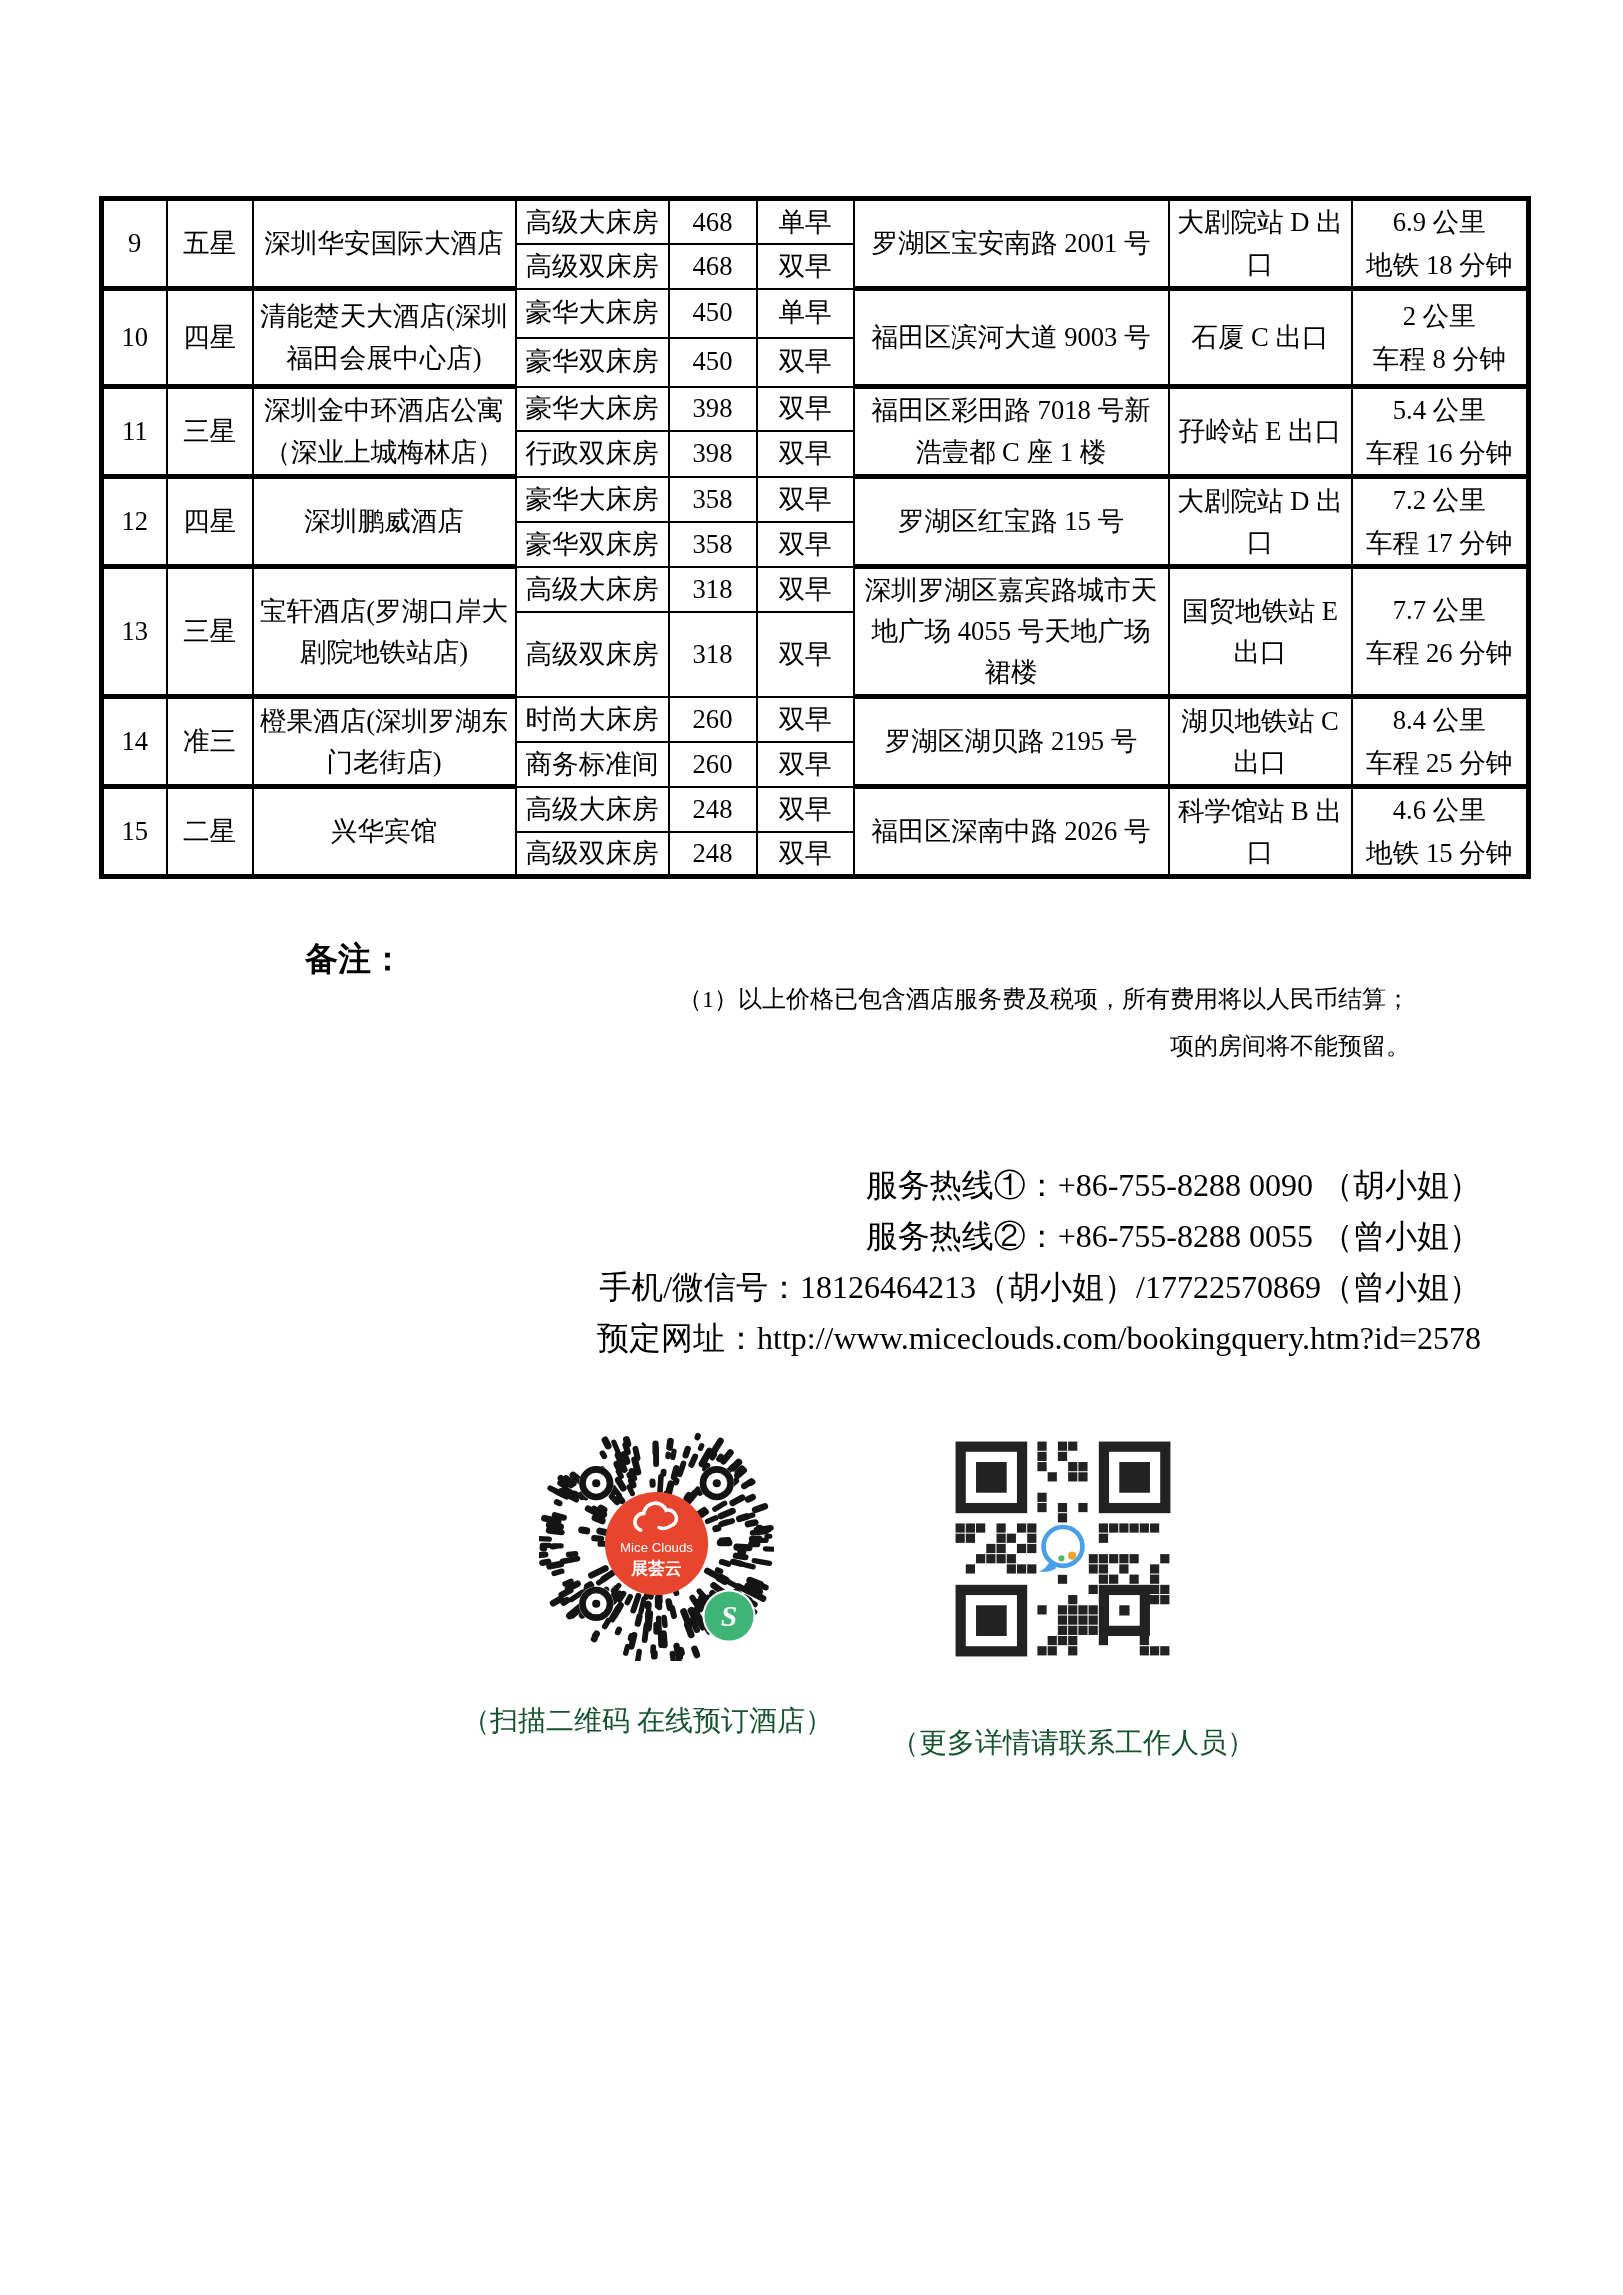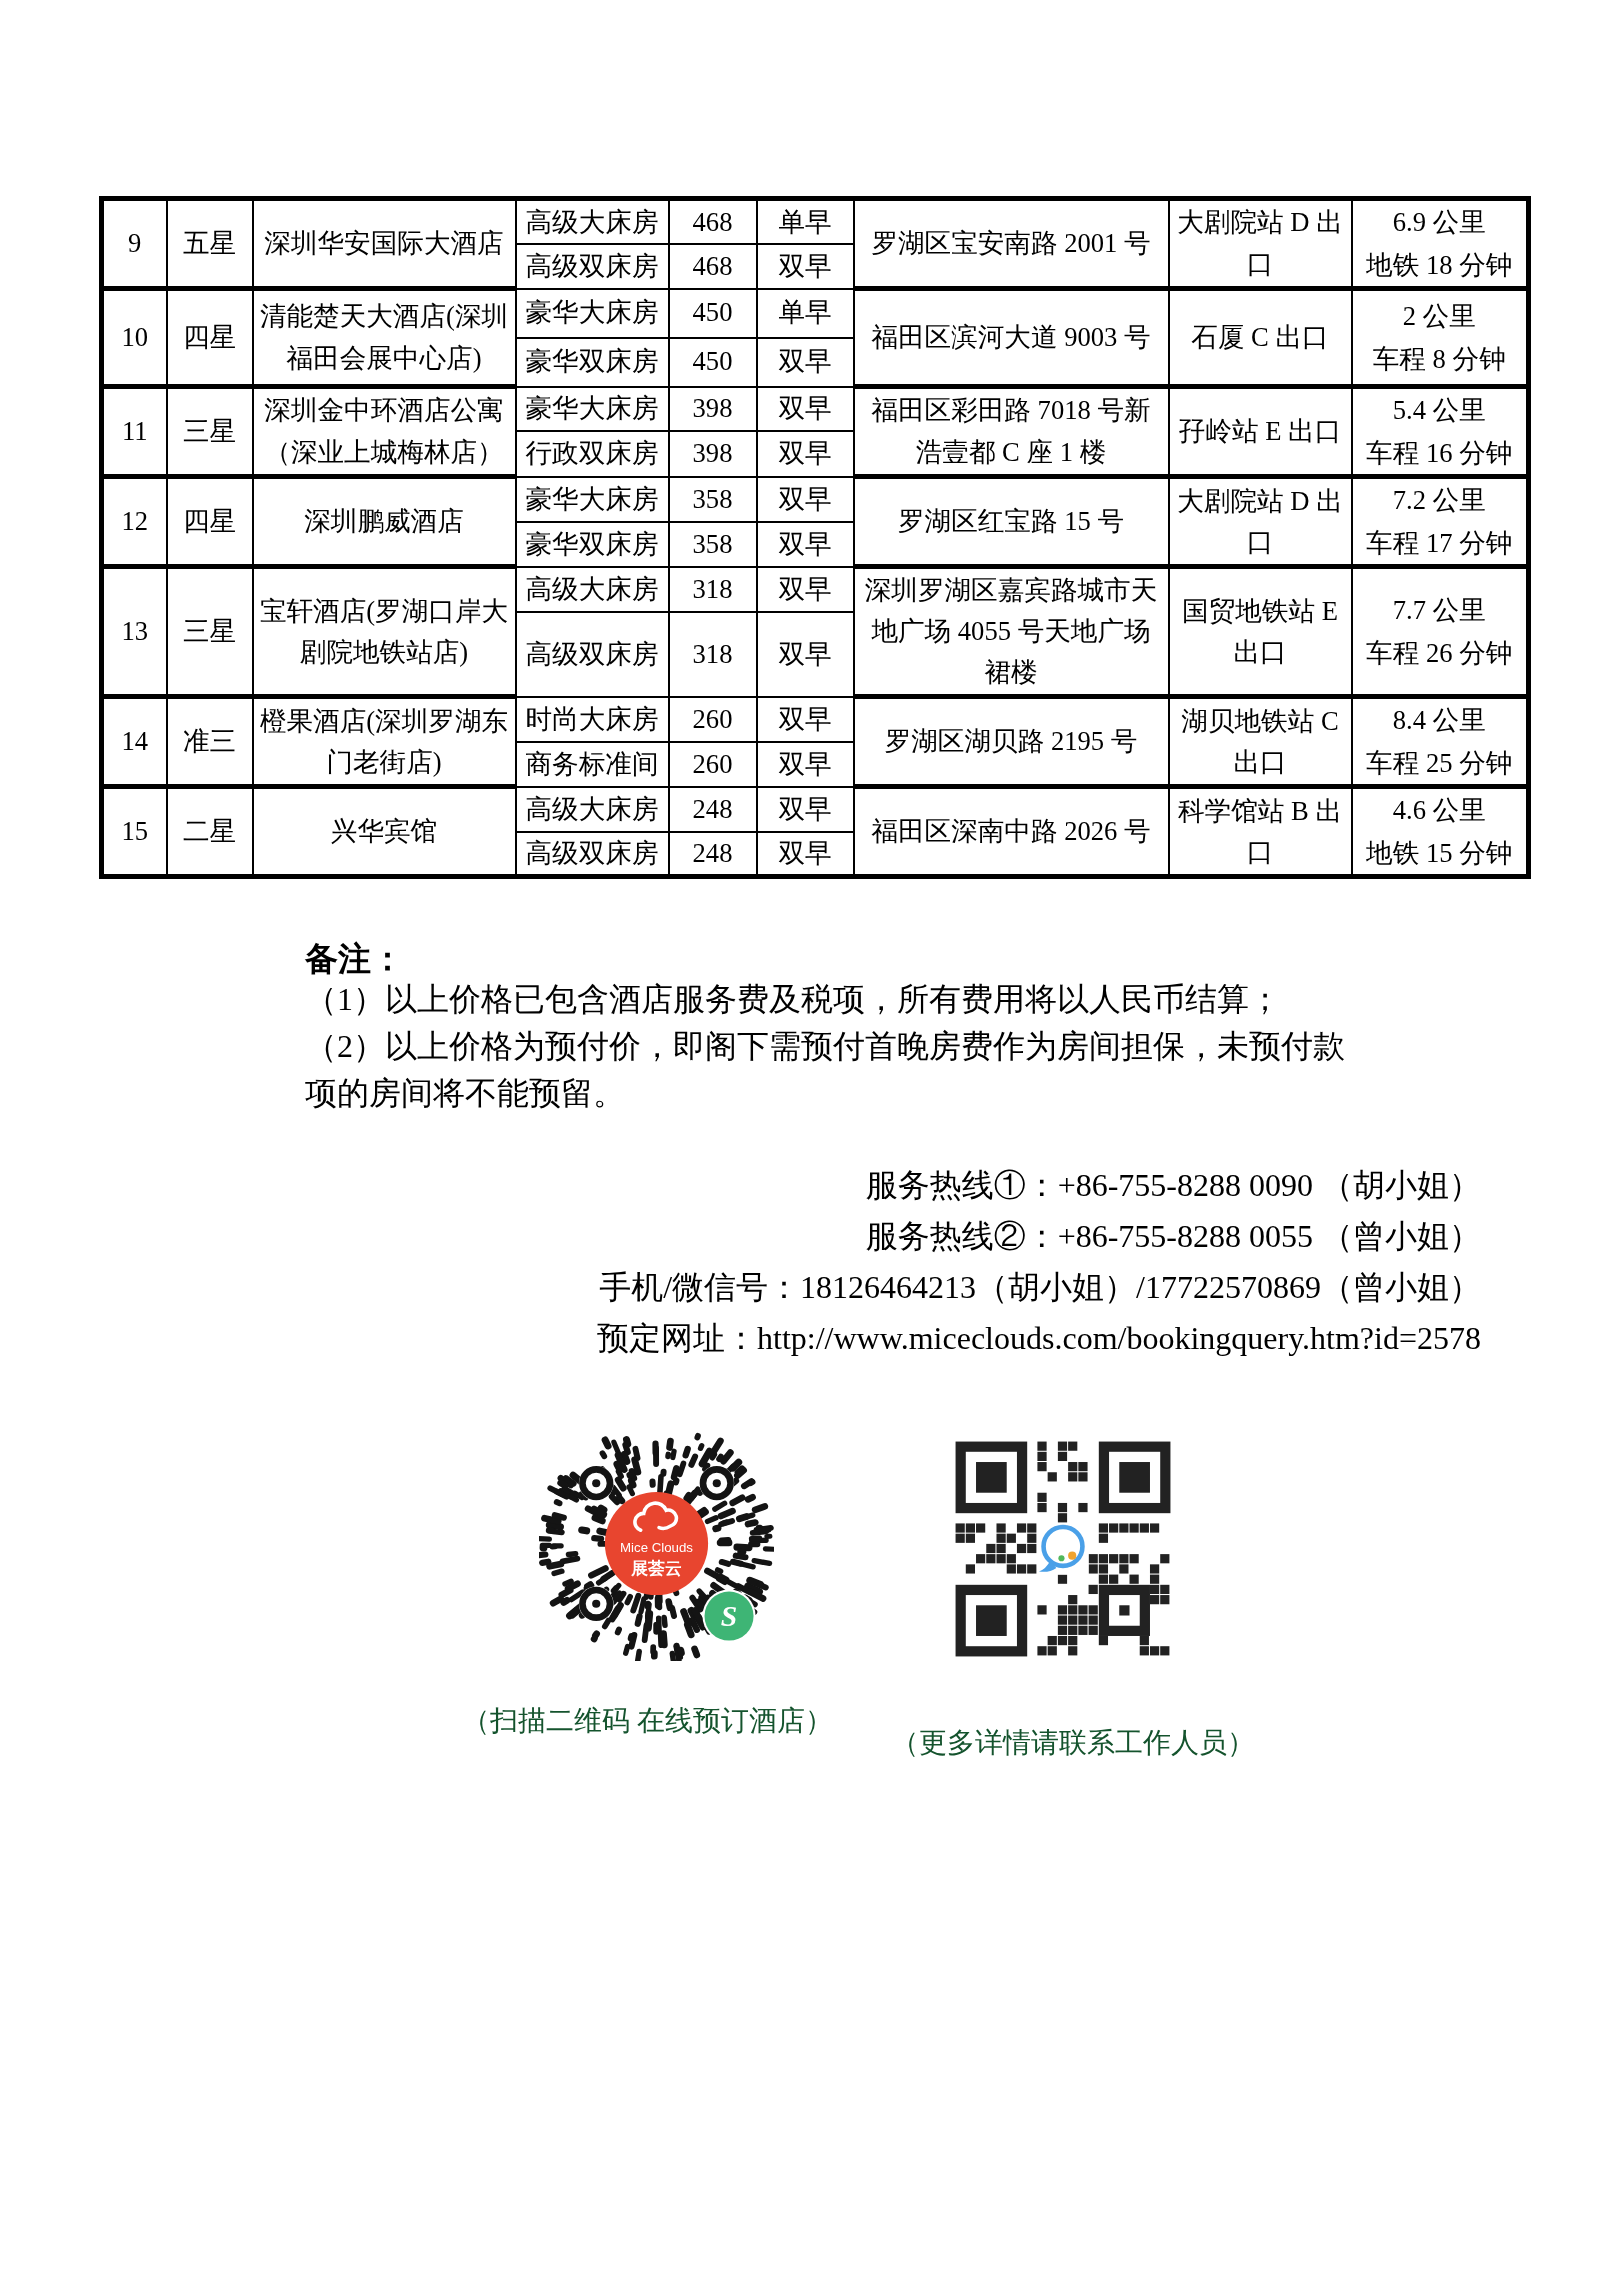--- a/index.html
+++ b/index.html
@@ -12,21 +12,21 @@
                font-size:26.6px;}
   #hotel-table td{border:2.6px solid #000;text-align:center;vertical-align:middle;
                   padding:0 4.1px;line-height:1.55;word-break:break-word;}
   tr.r1>td:nth-child(4),tr.r1>td:nth-child(5),tr.r1>td:nth-child(6){border-bottom-width:3.1px;}
   tr.r2>td{border-bottom-width:5.1px;}
   #hotel-table td[rowspan]{border-bottom-width:5.1px;}
   .c-dist div{line-height:1.6;}
 
   
   .remark-head{position:absolute;left:305px;top:937px;font-size:33px;font-weight:bold;}
-  .remark-body{position:absolute;left:305px;top:976px;font-size:32px;line-height:47px;width:1115px;}
+  .remark-body{position:absolute;left:295px;top:976px;font-size:24px;line-height:47px;width:1115px;text-align:right;}
   .contact{position:absolute;left:305px;top:1160px;font-size:32px;line-height:51px;width:1176px;text-align:right;}
 
   
   #miniqr{position:absolute;left:539px;top:1426px;}
   #sqqr{position:absolute;left:953px;top:1439px;}
 
   
   .cap{position:absolute;top:1702px;font-size:28px;font-weight:normal;color:#14532d;white-space:nowrap;}
   #cap-left{left:462px;}
   #cap-right{left:891px;margin-top:22px;}
@@ -188,21 +188,20 @@
         <td>高级双床房</td>
         <td>248</td>
         <td>双早</td>
       </tr>
     </tbody>
   </table>
 
   <div class="remark-head">备注：</div>
   <div class="remark-body">
     <div>（1）以上价格已包含酒店服务费及税项，所有费用将以人民币结算；</div>
-    <div>（2）以上价格为预付价，即阁下需预付首晚房费作为房间担保，未预付款</div>
     <div>项的房间将不能预留。</div>
   </div>
 
   <div class="contact">
     <div>服务热线①：+86-755-8288 0090 （胡小姐）</div>
     <div>服务热线②：+86-755-8288 0055 （曾小姐）</div>
     <div>手机/微信号：18126464213（胡小姐）/17722570869（曾小姐）</div>
     <div>预定网址：http://www.miceclouds.com/bookingquery.htm?id=2578</div>
   </div>
 

